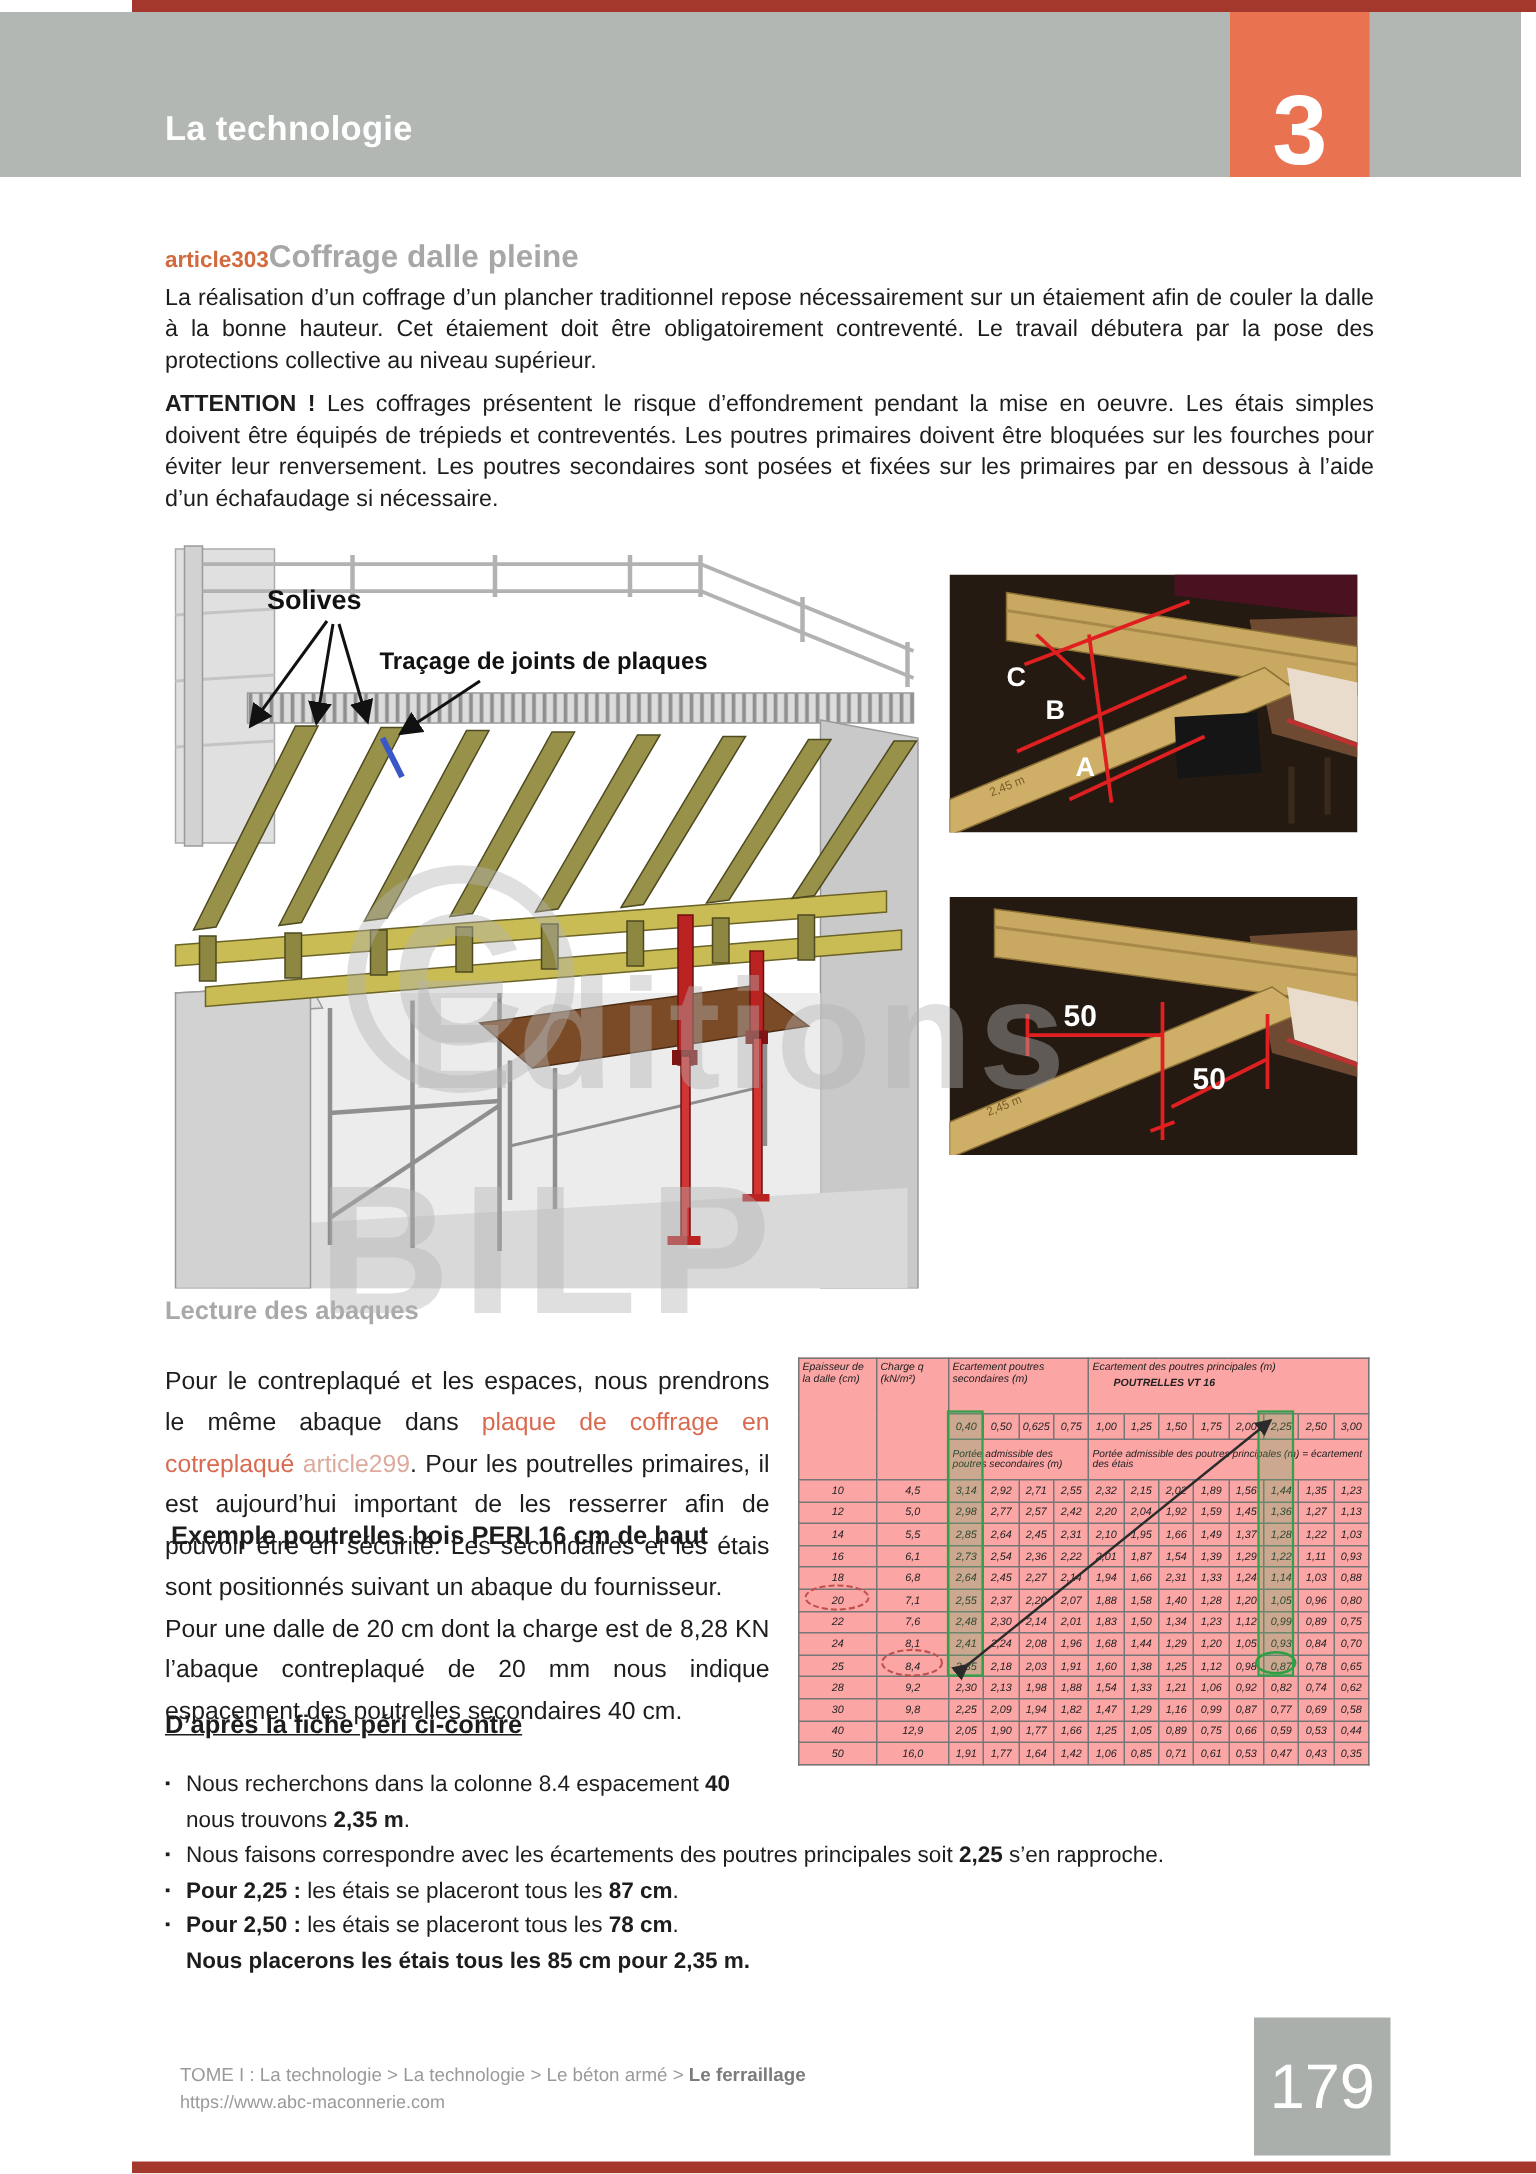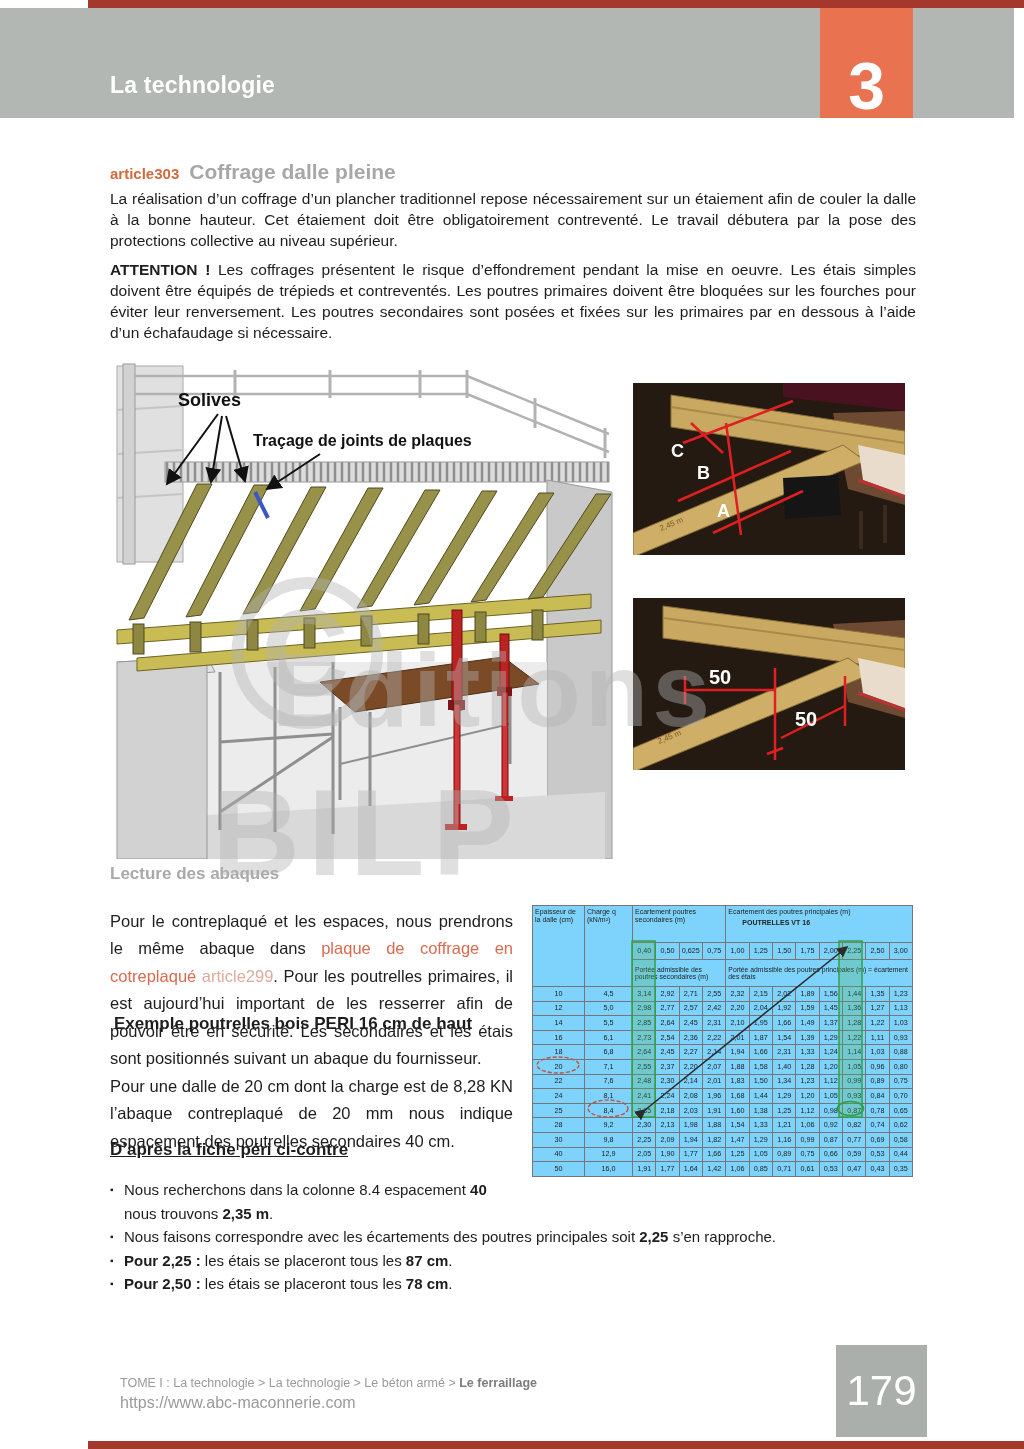--- a/index.html
+++ b/index.html
@@ -6,21 +6,21 @@
   .page{position:relative;width:1024px;height:1449px;background:#fff;overflow:hidden;
         font-family:"Liberation Sans",sans-serif;color:#1d1d1d;}
   
   .topbar{position:absolute;left:88px;top:0;width:936px;height:8px;background:#a5382c;}
   .band{position:absolute;left:0;top:8px;width:1014px;height:110px;background:#b3b7b3;}
   .band-title{position:absolute;left:110px;top:72px;font-size:23px;font-weight:bold;color:#fff;letter-spacing:.2px;}
   .chapter-box{position:absolute;left:820px;top:8px;width:93px;height:110px;background:#e97250;
                display:flex;align-items:flex-end;justify-content:center;}
   .chapter-num{font-size:66px;font-weight:bold;color:#fff;line-height:.95;}
   
-  .article-head{position:absolute;left:110px;top:138px;display:flex;align-items:baseline;gap:10px;}
+  .article-head{position:absolute;left:110px;top:138px;display:flex;align-items:baseline;}
   .article-id{font-size:15px;font-weight:bold;color:#d26a3e;}
   .article-title{font-size:21px;font-weight:bold;color:#a7a7a7;margin-top:22px;}
   
   .para{position:absolute;left:110px;width:806px;font-size:15.5px;line-height:21px;text-align:justify;}
   .p1{top:172px;}
   .attention{top:243px;}
   .blead{font-weight:bold;}
   
   .fig-main{position:absolute;left:115px;top:362px;width:498px;height:497px;}
   .photo{position:absolute;width:272px;height:172px;}
@@ -41,33 +41,33 @@
   .example-head{position:absolute;left:114px;top:1014px;font-size:17px;font-weight:bold;z-index:6;}
   .p2{position:absolute;left:110px;top:1056px;width:403px;font-size:16.5px;line-height:27.5px;text-align:justify;}
   .fiche-head{position:absolute;left:110px;top:1140px;font-size:17px;font-weight:bold;text-decoration:underline;}
   
   .bullets{position:absolute;left:110px;top:1178px;width:812px;font-size:15px;}
   .bullet-line{display:flex;line-height:23.5px;}
   .bullet-line .marker{width:14px;font-size:10px;flex:0 0 14px;}
   .bullet-line.indent{padding-left:14px;}
   
   .table-wrap{position:absolute;left:532px;top:905px;width:380px;height:269px;background:#fff;z-index:4;}
-  table.peri{border-collapse:collapse;table-layout:fixed;width:380px;color:#222;background:#7dd3fc;}
+  table.peri{border-collapse:collapse;table-layout:fixed;width:380px;color:#222;background:#fca5a5;font-style:italic;}
   .peri td,.peri th{border:1px solid #767676;padding:0;text-align:center;vertical-align:middle;
                     font-weight:normal;font-size:7.2px;overflow:hidden;line-height:1.1;}
   .peri .hA th{height:34px;vertical-align:top;text-align:left;padding:2px 2px 0 2px;font-size:7px;}
   .peri .sub{font-weight:bold;padding-left:14px;padding-top:3px;}
   .peri .hB td{height:16px;}
   .peri .hC td{height:24px;text-align:left;padding:1px 2px;font-size:6.8px;}
   .peri tbody td{height:13.6px;}
   .tbl-overlay{position:absolute;left:0;top:0;pointer-events:none;}
   
   .crumb{position:absolute;left:120px;top:1376px;font-size:12.5px;color:#9a9a9a;}
   .crumb .seg-b{color:#7c7c7c;}
-  .url{position:absolute;left:120px;top:1394px;font-size:16px;color:#9a9a9a;text-align:right;}
+  .url{position:absolute;left:120px;top:1394px;font-size:12px;color:#9a9a9a;text-align:right;}
   .pagenum-box{position:absolute;left:836px;top:1345px;width:91px;height:92px;background:#abafab;
                display:flex;align-items:center;justify-content:center;}
   .pagenum{font-size:42px;color:#fff;}
   .bottombar{position:absolute;left:88px;top:1441px;width:936px;height:8px;background:#a5382c;}
   svg text{font-family:"Liberation Sans",sans-serif;}
 </style>
 </head>
 <body>
 
 <div class="page">
@@ -532,20 +532,23 @@
         <span><span class="seg-n">Nous faisons correspondre avec les écartements des poutres principales soit </span><span class="seg-b">2,25</span><span class="seg-n"> s’en rapproche.</span></span>
       </div>
       <div class="bullet-line">
         <span class="marker">▪</span>
         <span><span class="seg-b">Pour 2,25 : </span><span class="seg-n">les étais se placeront tous les </span><span class="seg-b">87 cm</span><span class="seg-n">.</span></span>
       </div>
       <div class="bullet-line">
         <span class="marker">▪</span>
         <span><span class="seg-b">Pour 2,50 : </span><span class="seg-n">les étais se placeront tous les </span><span class="seg-b">78 cm</span><span class="seg-n">.</span></span>
       </div>
+      <div class="bullet-line indent">
+        <span><span class="seg-b">Nous placerons les étais tous les 85 cm pour 2,35 m.</span></span>
+      </div>
     </div>
 
   <div class="crumb"><span class="seg-n">TOME I : La technologie &gt; La technologie &gt; Le béton armé &gt; </span><span class="seg-b">Le ferraillage</span></div>
   <div class="url">https://www.abc-maconnerie.com</div>
   <div class="pagenum-box">
     <span class="pagenum">179</span>
   </div>
   <div class="bottombar"></div>
 
 </div>

